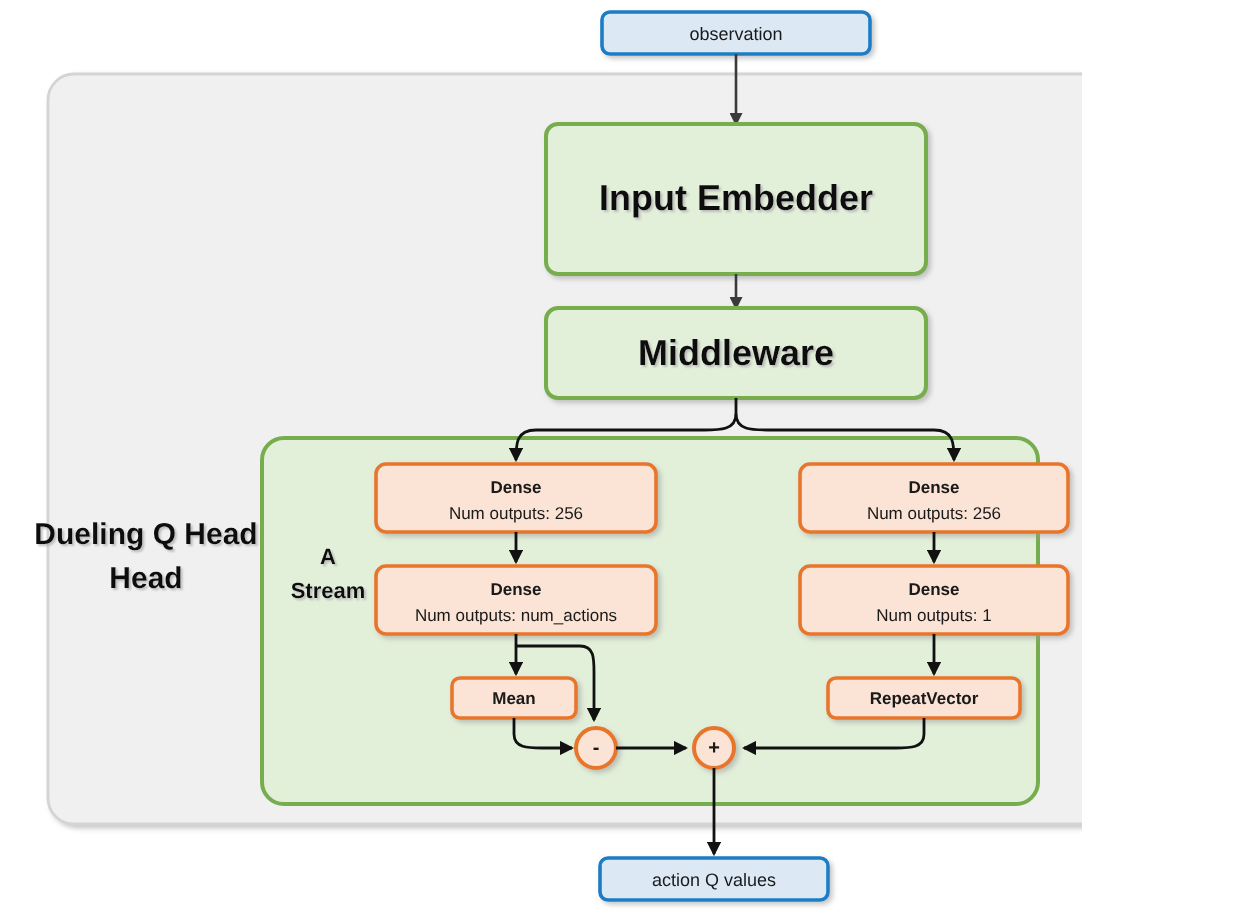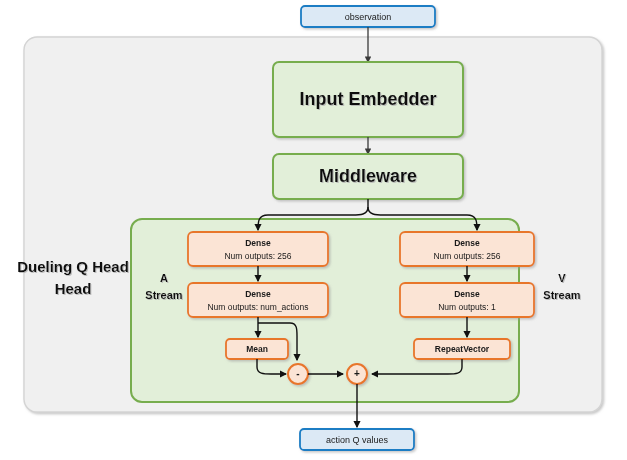--- a/index.html
+++ b/index.html
@@ -5,21 +5,21 @@
   html, body {
     margin: 0;
     padding: 0;
     background: #ffffff;
   }
   body {
     font-family: "Liberation Sans", sans-serif;
   }
   #canvas {
     position: relative;
-    width: 627px;
+    width: 541px;
     height: 460px;
     background: #ffffff;
     overflow: hidden;
   }
   svg.diagram {
     position: absolute;
     left: 0;
     top: 0;
     width: 627px;
     height: 460px;

